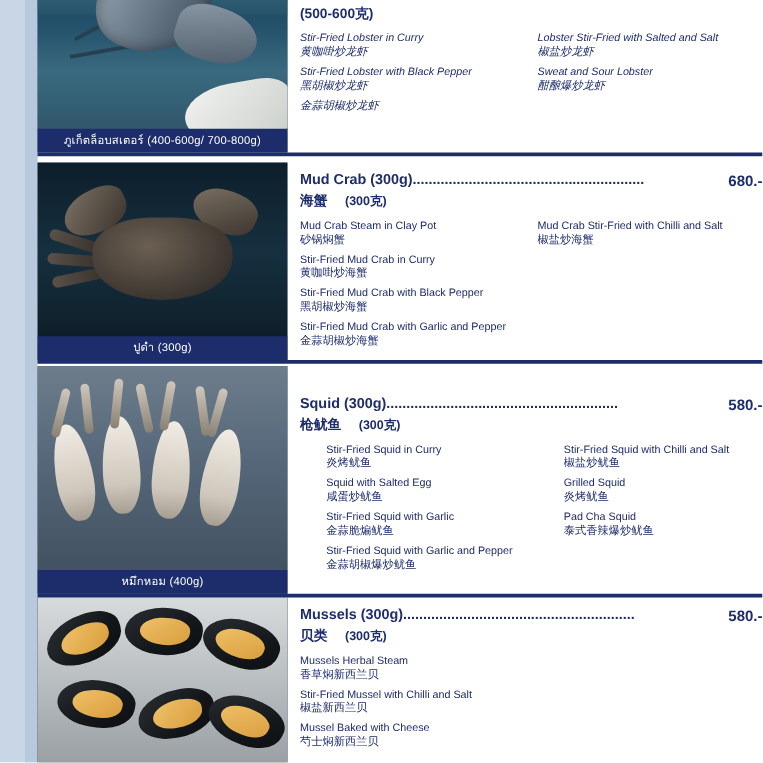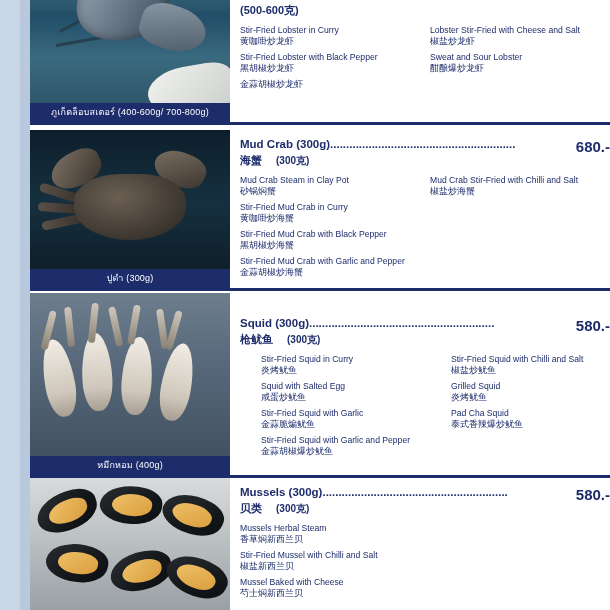--- a/index.html
+++ b/index.html
@@ -78,21 +78,21 @@
   }
   .title-row .dots {
     display: inline-block;
     color: #1d2c6b;
     font-weight: bold;
     letter-spacing: 0px;
   }
   .title-row .price {
     position: absolute;
     right: 0; top: 0;
-    font-size: 15px;
+    font-size: 12px;
     font-weight: bold;
     color: #1d2c6b;
   }
   .cn-title {
     color: #1d2c6b;
     font-size: 11px;
     font-weight: bold;
     margin-top: 1px;
     white-space: nowrap;
   }
@@ -248,37 +248,37 @@
         <div class="lob-ant" style="left:26px;top:84px;transform:rotate(-10deg);"></div>
         <div class="lob-body"></div>
         <div class="lob-tail"></div>
         <div class="lob-glove"></div>
       </div>
       <div class="photo-caption">ภูเก็ตล็อบสเตอร์ (400-600g/ 700-800g)</div>
     </div>
 
     <div class="txt" style="top:42px;">
       <div class="cn-title">(500-600克)</div>
-      <div class="cols" style="height:96px;">
+      <div class="cols" style="height:96px;font-style:italic;">
         <div class="col col-left">
           <div class="item">
             <div class="en">Stir-Fried Lobster in Curry</div>
             <div class="cn">黄咖啩炒龙虾</div>
           </div>
           <div class="item">
             <div class="en">Stir-Fried Lobster with Black Pepper</div>
             <div class="cn">黑胡椒炒龙虾</div>
           </div>
           <div class="item">
             <div class="cn">金蒜胡椒炒龙虾</div>
           </div>
         </div>
         <div class="col col-right">
           <div class="item">
-            <div class="en">Lobster Stir-Fried with Cheese and Salt</div>
+            <div class="en">Lobster Stir-Fried with Salted and Salt</div>
             <div class="cn">椒盐炒龙虾</div>
           </div>
           <div class="item">
             <div class="en">Sweat and Sour Lobster</div>
             <div class="cn">酣酿爆炒龙虾</div>
           </div>
         </div>
       </div>
     </div>
     <div class="divider" style="top:162px;"></div>

